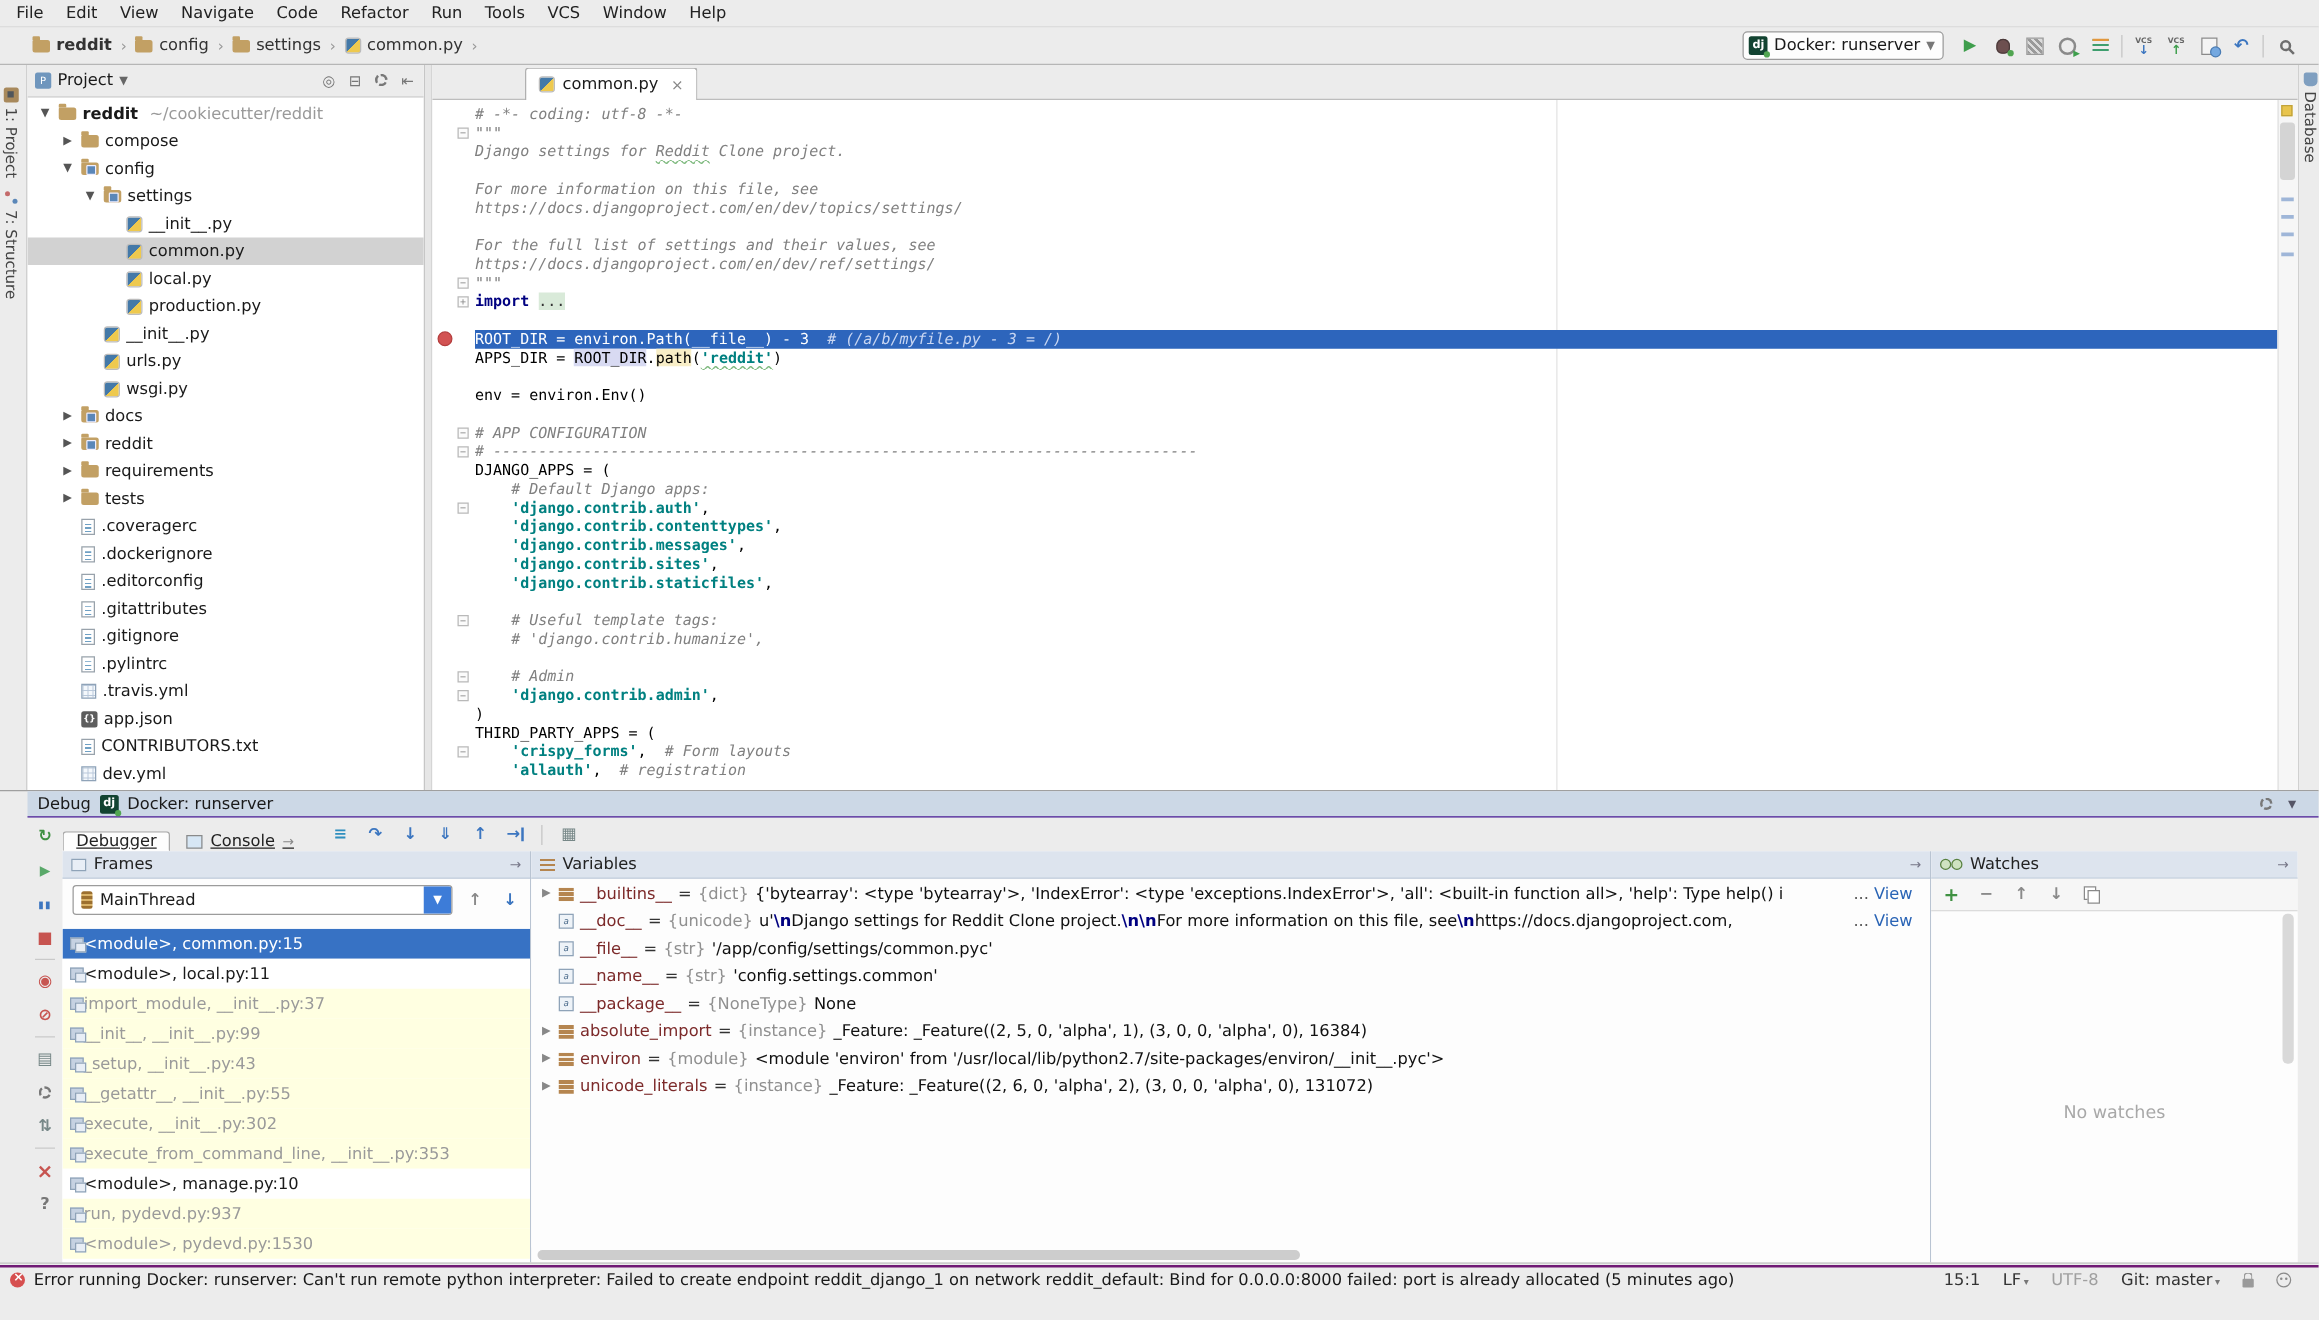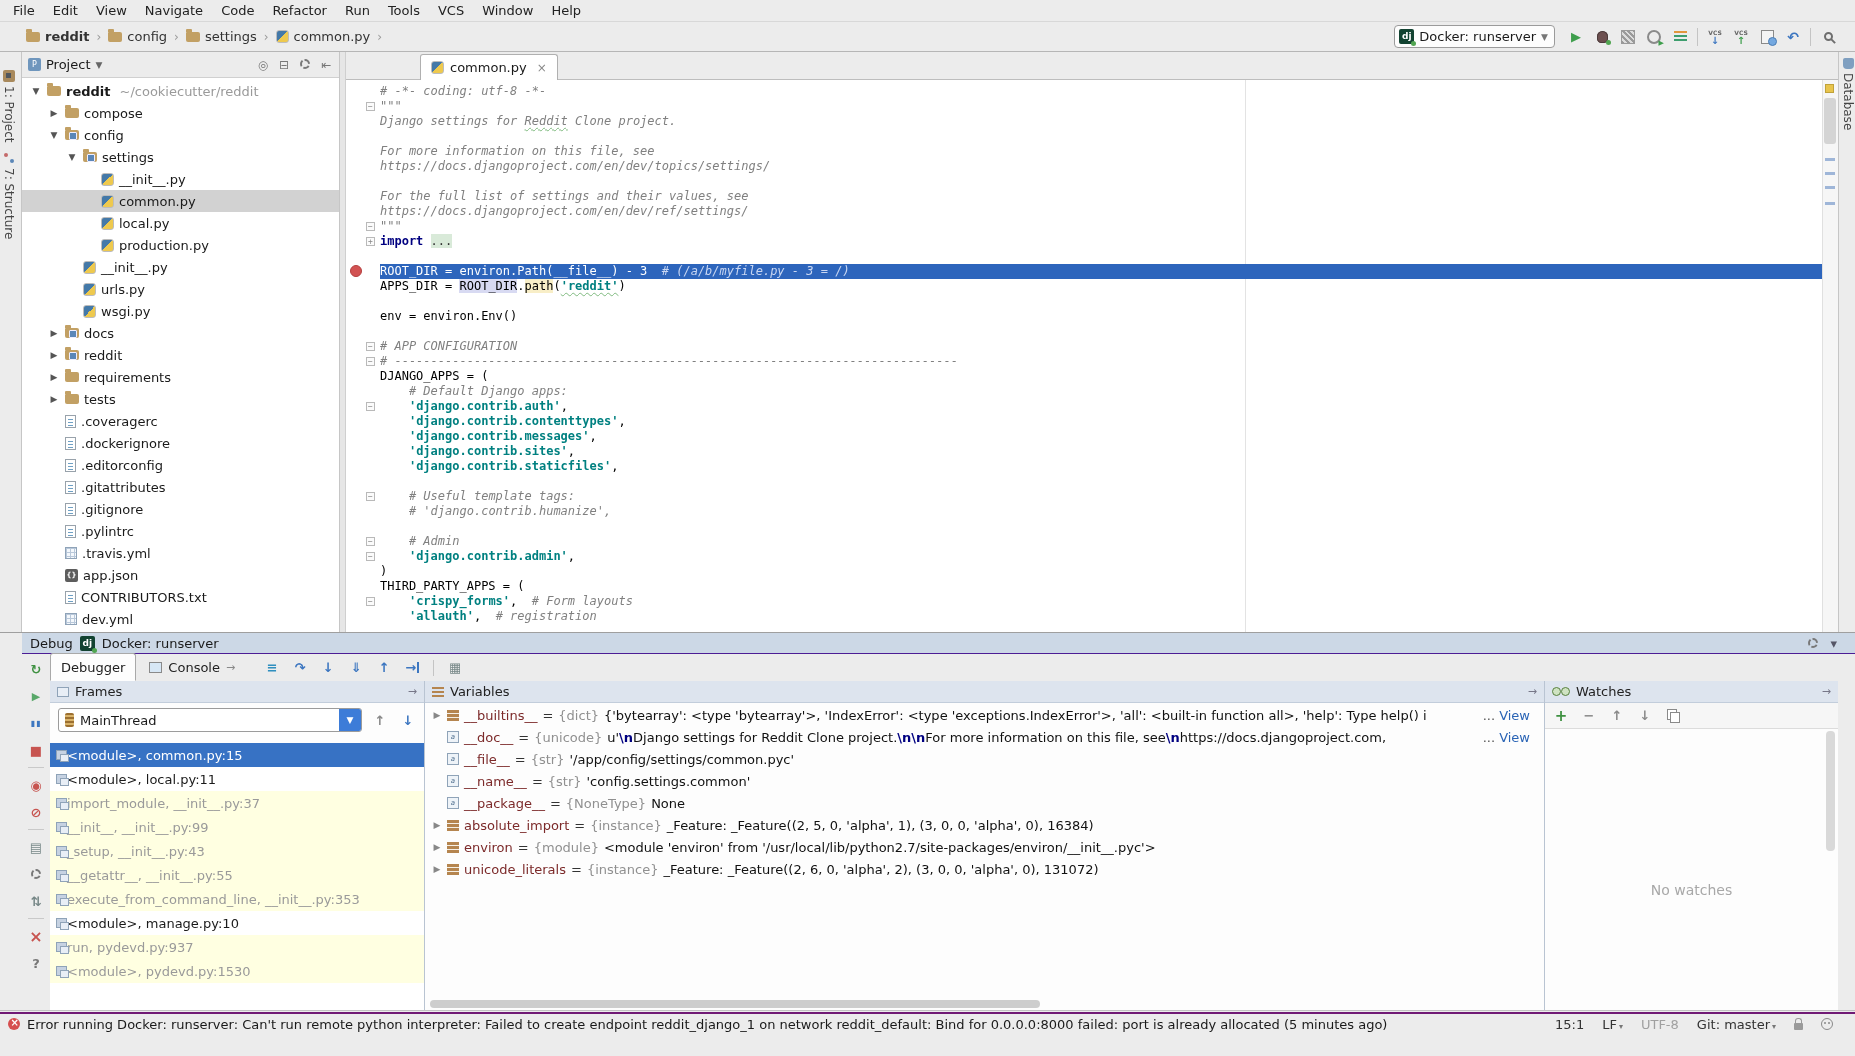--- a/index.html
+++ b/index.html
@@ -131,21 +131,21 @@
   #stripe-ok { position:absolute; right:4px; top:4px; width:9px; height:9px; background:#e8c44c; border:1px solid #c0a23a; }
   #stripe-thumb { position:absolute; right:2px; top:18px; width:12px; height:46px; background:#d4d4d4; border-radius:3px; }
   .stripe-mark { position:absolute; right:3px; width:10px; height:3px; background:#9fb6d8; }
 
   
   #debug-panel { position:absolute; left:0; top:632px; width:1855px; height:378px; background:#ececec; border-top:1px solid #9f9f9f; }
   #debug-header { position:absolute; left:22px; right:0; top:0; height:21px; background:#ccd8e6; border-bottom:1px solid #4c1d95; display:flex; align-items:center; gap:7px; padding:0 8px; }
   #debug-header-right { margin-left:auto; display:flex; gap:12px; align-items:center; padding-right:10px; color:#667; }
   .dh-hide::before { content:"▾"; color:#556; }
   #debug-toolbar { position:absolute; left:50px; right:0; top:21px; height:27px; display:flex; align-items:flex-end; gap:2px; }
-  .debug-tab { height:28px; display:flex; align-items:center; gap:6px; padding:0 10px; border:1px solid transparent; color:#222; }
+  .debug-tab { height:16px; display:flex; align-items:center; gap:6px; padding:0 10px; border:1px solid transparent; color:#222;text-decoration:underline; }
   .debug-tab.active { background:#fdfdfd; border-color:#a9a9a9; border-bottom-color:#fdfdfd; border-radius:3px 3px 0 0; }
   .ic-console { width:13px; height:11px; border:1px solid #8a8a8a; background:#d7e7f5; }
   .tab-pin { color:#888; font-size:11px; }
   #step-icons { display:flex; align-items:center; gap:8px; margin-left:14px; height:100%; }
   .dgi { width:20px; height:20px; display:flex; align-items:center; justify-content:center; font-size:13px; color:#3c76c0; font-weight:bold; }
   .dgi-sep { width:1px; height:16px; background:#c4c4c4; margin:0 3px; }
   .dgi-show-execution-point::before { content:"≡"; color:#2f8fbf; }
   .dgi-step-over::before { content:"↷"; }
   .dgi-step-into::before { content:"↓"; }
   .dgi-force-step-into::before { content:"⇓"; }
@@ -767,20 +767,24 @@
           <div class="frame-row lib">
             <span class="ic-frame"></span>
             <span class="frame-text">_setup, __init__.py:43</span>
           </div>
           <div class="frame-row lib">
             <span class="ic-frame"></span>
             <span class="frame-text">__getattr__, __init__.py:55</span>
           </div>
           <div class="frame-row lib">
             <span class="ic-frame"></span>
+            <span class="frame-text">execute, __init__.py:302</span>
+          </div>
+          <div class="frame-row lib">
+            <span class="ic-frame"></span>
             <span class="frame-text">execute_from_command_line, __init__.py:353</span>
           </div>
           <div class="frame-row user">
             <span class="ic-frame"></span>
             <span class="frame-text">&lt;module&gt;, manage.py:10</span>
           </div>
           <div class="frame-row lib">
             <span class="ic-frame"></span>
             <span class="frame-text">run, pydevd.py:937</span>
           </div>

